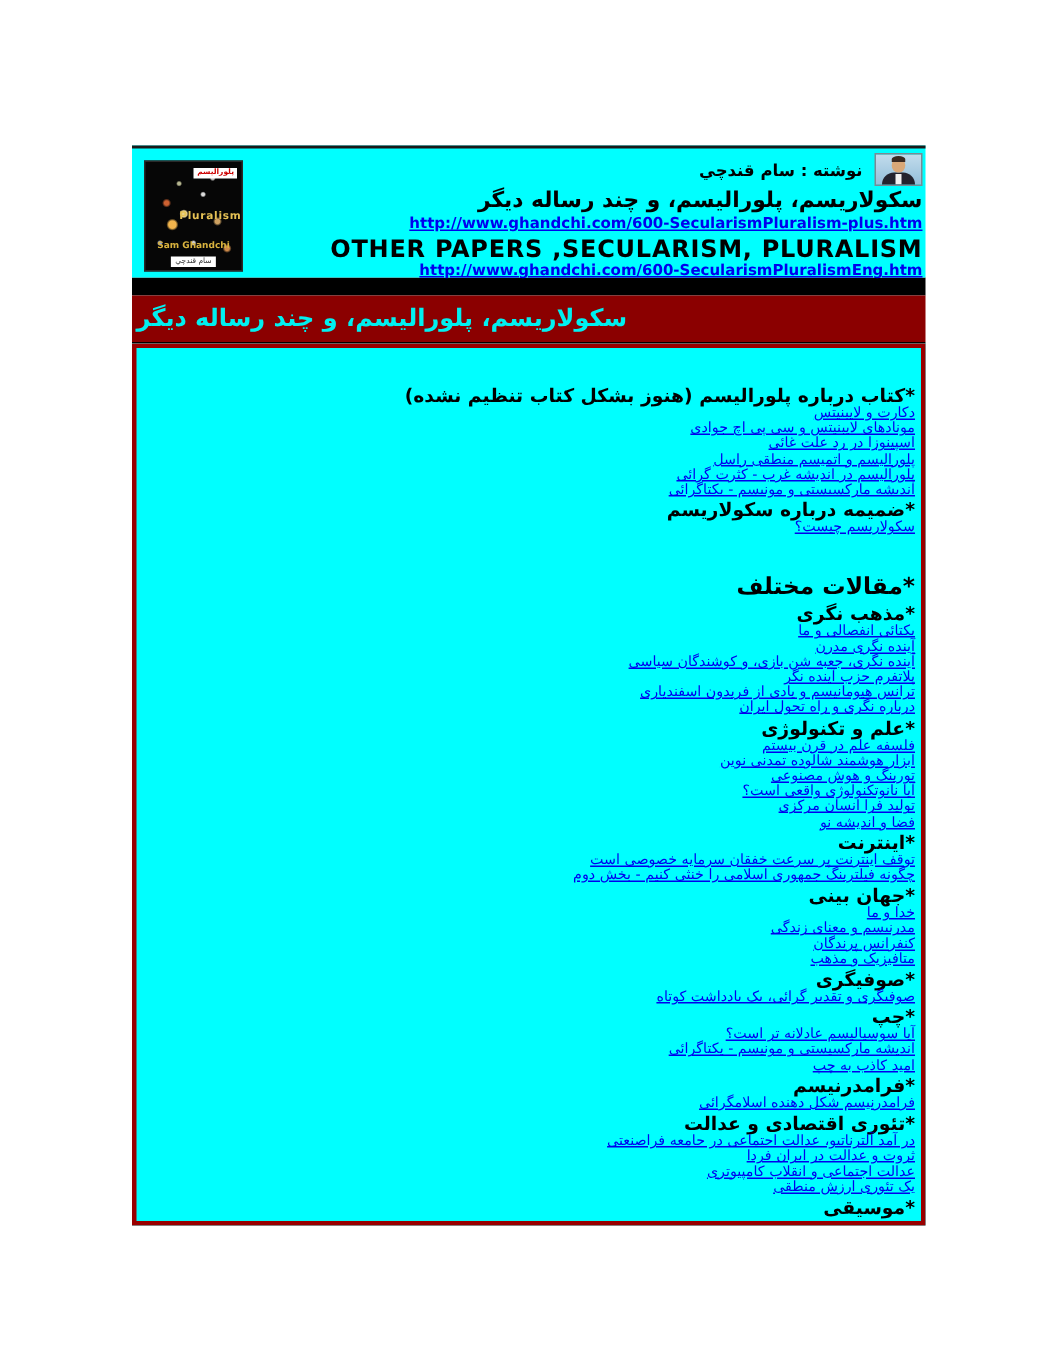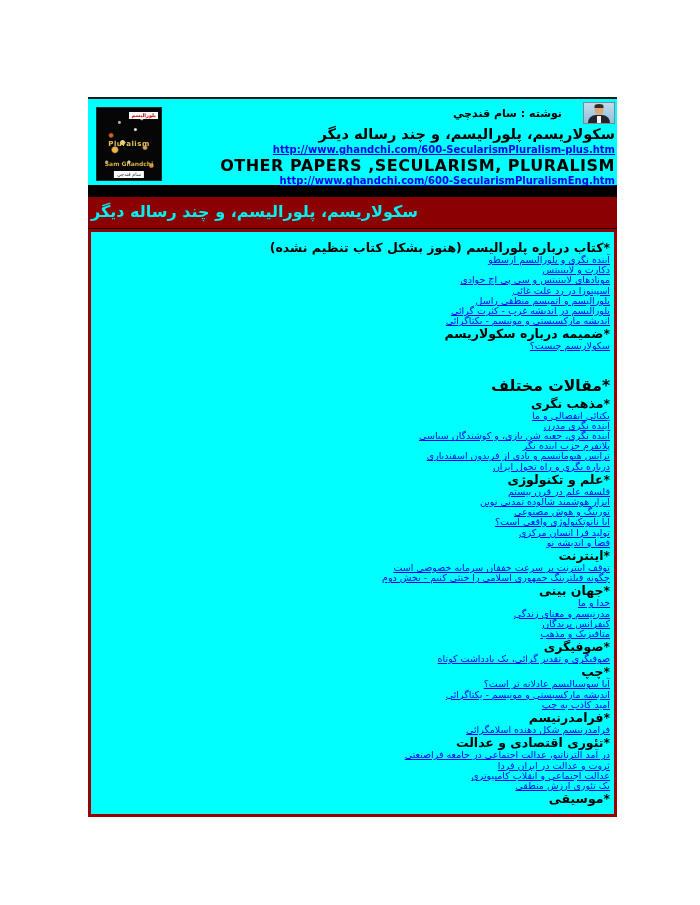--- a/index.html
+++ b/index.html
@@ -25,33 +25,33 @@
       radial-gradient(circle at 50% 75%, rgba(255,255,255,.8) 0 1px, transparent 2px),
       radial-gradient(circle at 15% 75%, rgba(180,200,255,.8) 0 1px, transparent 2px),
       radial-gradient(circle at 70% 15%, rgba(255,255,255,.7) 0 1px, transparent 2px),
       radial-gradient(circle at 85% 80%, rgba(255,170,90,.8) 0 1.5px, transparent 3px),
       radial-gradient(circle at 35% 20%, rgba(255,255,200,.7) 0 1px, transparent 2px),
       #060606;
     border:1px solid #2a2a2a;
   }
   .cover-tag{position:absolute;top:4px;right:3px;background:#ffffff;color:#cc0000;
     font-size:5px;line-height:7px;padding:0 2px;font-weight:bold;}
-  .cover-title{position:absolute;top:32px;left:0;width:100%;text-align:center;
+  .cover-title{position:absolute;top:32px;left:0;width:100%;text-align:right;
     color:#e6c255;font-size:7px;font-weight:bold;letter-spacing:.5px;}
   .cover-author{position:absolute;bottom:13px;left:0;width:100%;text-align:center;
     color:#d8b23e;font-size:6px;font-weight:bold;}
   .cover-author-fa{position:absolute;bottom:2px;left:50%;transform:translateX(-50%);
     background:#ffffff;color:#333;font-size:5px;line-height:7px;padding:0 3px;white-space:nowrap;}
 
   .header-right{
     position:absolute;right:0;top:0;width:440px;text-align:right;direction:rtl;
     padding:2px 2px 0 0;box-sizing:border-box;
   }
   .author-row{display:flex;flex-direction:row-reverse;justify-content:flex-start;
-    align-items:center;gap:21px;height:24px;direction:ltr;}
+    align-items:center;gap:8px;height:24px;direction:ltr;}
   .photo{width:32px;height:22px;position:relative;overflow:hidden;
     background:linear-gradient(#c2dcec,#93bed9);border:1px solid #7a8a94;box-sizing:border-box;}
   .photo-head{position:absolute;top:2px;left:50%;transform:translateX(-50%);
     width:9px;height:10px;border-radius:50% 50% 45% 45%;background:#d9a878;}
   .photo-hair{position:absolute;top:1px;left:50%;transform:translateX(-50%);
     width:9px;height:4px;border-radius:50% 50% 0 0;background:#3a2a22;}
   .photo-body{position:absolute;bottom:-3px;left:50%;transform:translateX(-50%);
     width:22px;height:11px;border-radius:8px 8px 0 0;background:#23232e;}
   .photo-shirt{position:absolute;bottom:0;left:50%;transform:translateX(-50%);
     width:4px;height:7px;background:#f2f2f2;}
@@ -66,21 +66,21 @@
   
   .black-bar{height:12px;background:#000000;}
   .banner{height:31px;background:#8b0000;color:#00f0f0;font-weight:bold;
     font-size:16px;line-height:30px;direction:rtl;text-align:left;
     padding-left:3px;white-space:nowrap;overflow:hidden;}
   .thin-divider{height:1px;background:#000000;}
 
   
   .content-box{
     height:588px;background:#00ffff;border:3px solid #990000;box-sizing:border-box;
-    direction:rtl;text-align:right;padding:8px 4px 0 0;overflow:hidden;
+    direction:rtl;text-align:right;padding:24px 4px 0 0;overflow:hidden;
   }
   .sec-heading{font-size:12.5px;font-weight:bold;color:#000;line-height:15px;white-space:nowrap;}
   .sec-heading.big{font-size:15.5px;line-height:20px;margin-top:24px;}
   .article-link{display:block;font-size:9.5px;line-height:10.2px;color:#0000ee;
     text-decoration:underline;white-space:nowrap;}
   a{cursor:pointer;}
 </style>
 </head>
 <body>
 
@@ -112,21 +112,20 @@
   </div>
 
   <div class="black-bar"></div>
 
   <div class="banner">سکولاریسم، پلورالیسم، و چند رساله دیگر</div>
 
   <div class="thin-divider"></div>
 
   <div class="content-box">
       <div class="sec-heading">*کتاب درباره پلورالیسم (هنوز بشکل کتاب تنظیم نشده)</div>
-      <a class="article-link">آینده نگری و پلورالیسم ارسطو</a>
       <a class="article-link">دکارت و لایبنیتس</a>
       <a class="article-link">مونادهای لایبنیتس و سی پی اچ جوادی</a>
       <a class="article-link">اسپینوزا در رد علت غائی</a>
       <a class="article-link">پلورالیسم و اتمیسم منطقی راسل</a>
       <a class="article-link">پلورالیسم در اندیشه غرب - کثرت گرائی</a>
       <a class="article-link">اندیشه مارکسیستی و مونیسم - یکتاگرائی</a>
       <div class="sec-heading">*ضمیمه درباره سکولاریسم</div>
       <a class="article-link">سکولاریسم چیست؟</a>
       <div class="sec-heading big">*مقالات مختلف</div>
       <div class="sec-heading">*مذهب نگری</div>

